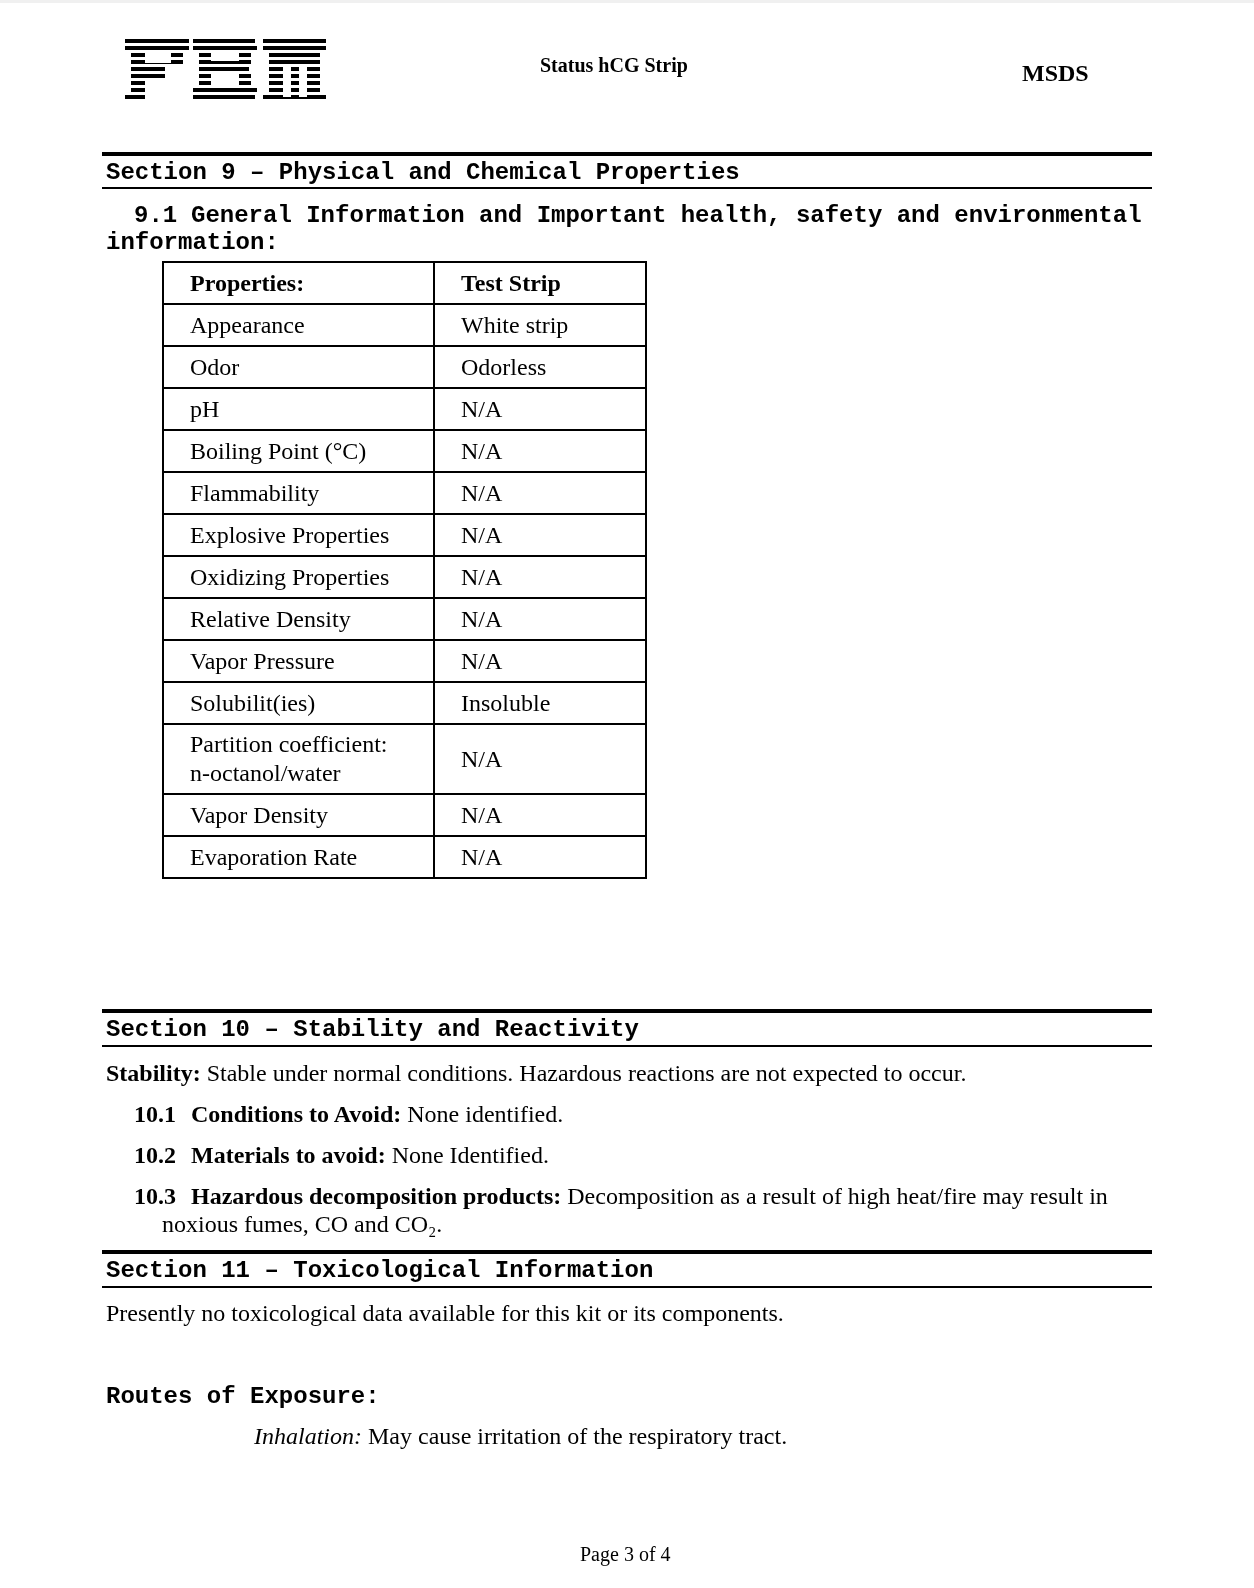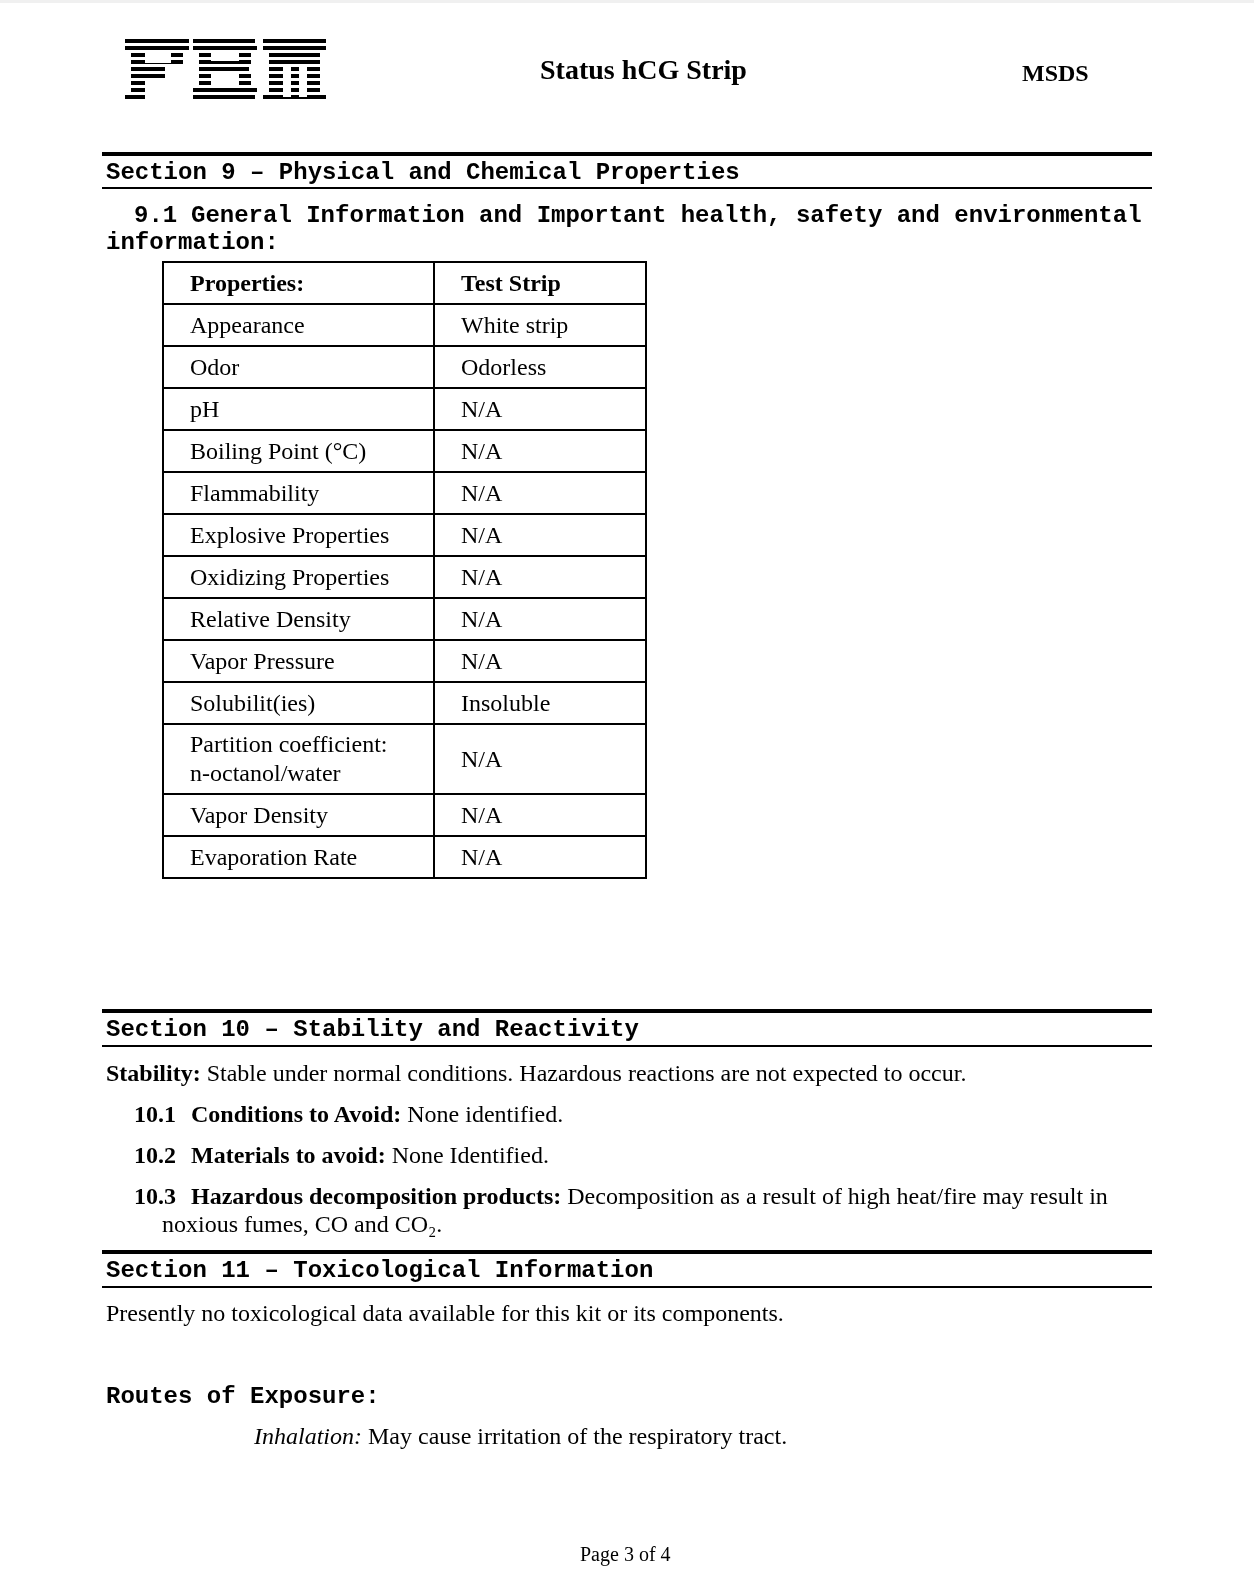--- a/index.html
+++ b/index.html
@@ -1,20 +1,20 @@
 <!DOCTYPE html>
 <html><head>
 <meta charset="utf-8">
 <style>
   html, body { margin:0; padding:0; background:#ffffff; }
   body { width:1254px; height:1588px; position:relative; overflow:hidden;
          font-family:"Liberation Serif","DejaVu Serif",serif; color:#000; }
   .topshade { position:absolute; left:0; top:0; width:1254px; height:3px; background:#f0f0f0; }
   .logo { position:absolute; left:123px; top:37px; width:205px; height:62px; }
-  .hdr-title { position:absolute; left:540px; top:54px; font-size:28px; font-weight:bold; }
+  .hdr-title { position:absolute; left:540px; top:54px; font-size:20px; font-weight:bold; }
   .hdr-msds { position:absolute; left:1022px; top:60px; font-size:24px; font-weight:bold; }
   .thick { position:absolute; left:102px; width:1050px; height:4px; background:#000; }
   .thin { position:absolute; left:102px; width:1050px; height:2px; background:#000; }
   .sec { position:absolute; left:106px; font-size:24px; font-weight:bold;font-family:Liberation Mono, monospace; }
   .line { position:absolute; left:106px; font-size:24px; }
   .num { display:inline-block; width:57px; font-weight:bold;margin-left:28px; }
   table.props { position:absolute; left:162px; top:261px; border-collapse:collapse; font-size:24px; }
   table.props td { border:2px solid #000; padding:0 26px; height:40px; vertical-align:middle; line-height:29px; }
   table.props td.c1 { width:217px; }
   table.props td.c2 { width:158px; }

